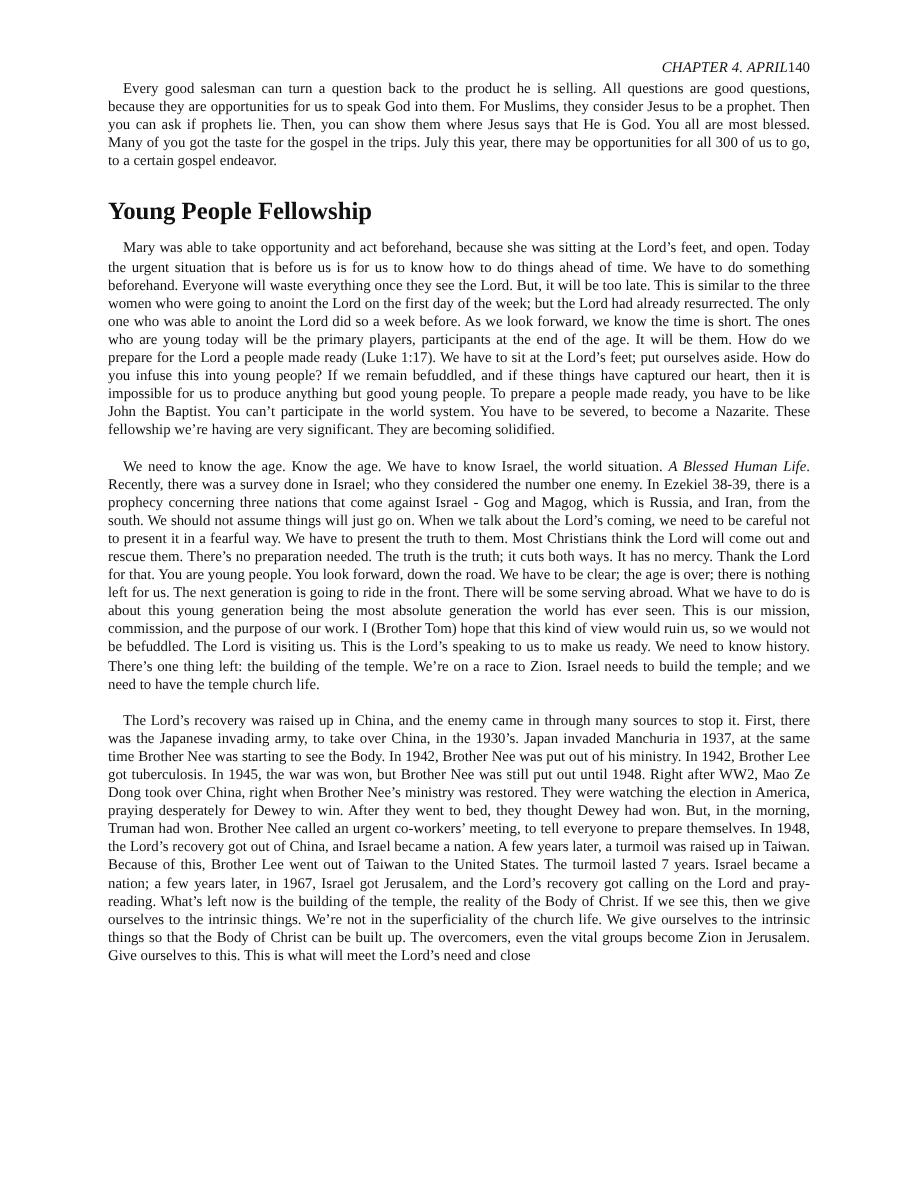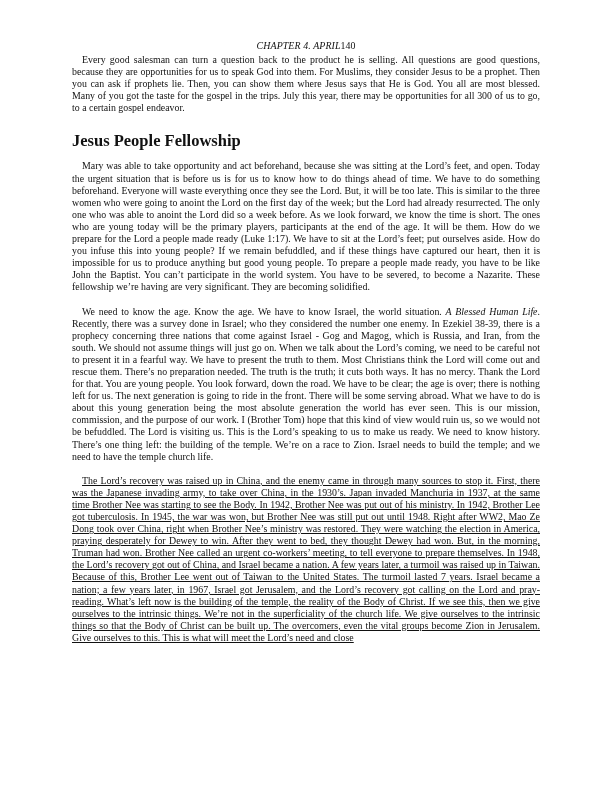--- a/index.html
+++ b/index.html
@@ -3,49 +3,49 @@
   <meta charset="utf-8">
   <style>
     html, body { margin: 0; padding: 0; background: #ffffff; }
     body { width: 612px; height: 792px; position: relative; overflow: hidden; color: #111; }
     .page {
       position: absolute; left: 72px; top: 40px; width: 468px;
       font-family: "Liberation Serif", "DejaVu Serif", serif;
       font-size: 9.9px; line-height: 12.1px;
     }
     .running-head {
-      display: flex; justify-content: center; align-items: baseline;
+      display: flex; justify-content: flex-end; align-items: baseline;
       font-size: 9.9px; height: 14px; margin-top: 0;
     }
     .running-head .chap { font-style: italic; letter-spacing: 0.1px; }
     h2 {
       font-family: "Liberation Serif", "DejaVu Serif", serif;
       font-weight: bold; font-size: 16.5px; line-height: 20px;
       margin: 10px 0 9px 0;
     }
     h2.second { margin-top: 17px; }
     p {
       margin: 0 0 12px 0; text-align: justify; text-indent: 10px;
       hyphens: none;
     }
-    p.last { margin-bottom: 0; text-decoration: underline; }
+    p.last { margin-bottom: 0; }
     .it { font-style: italic; margin-top: 43px; }
   </style>
 </head>
 <body>
 
 <div class="page">
   <div class="running-head">
     <span class="chap">CHAPTER 4.   APRIL</span>
     <span>140</span>
   </div>
 
   <section>
     <p>Every good salesman can turn a question back to the product he is selling. All questions are good questions, because they are opportunities for us to speak God into them. For Muslims, they consider Jesus to be a prophet. Then you can ask if prophets lie. Then, you can show them where Jesus says that He is God. You all are most blessed. Many of you got the taste for the gospel in the trips. July this year, there may be opportunities for all 300 of us to go, to a certain gospel endeavor.</p>
   </section>
 
   <section>
-    <h2 class="second">Jesus People Fellowship</h2>
+    <h2 class="second">Young People Fellowship</h2>
     <p>Mary was able to take opportunity and act beforehand, because she was sitting at the Lord’s feet, and open. Today the urgent situation that is before us is for us to know how to do things ahead of time. We have to do something beforehand. Everyone will waste everything once they see the Lord. But, it will be too late. This is similar to the three women who were going to anoint the Lord on the first day of the week; but the Lord had already resurrected. The only one who was able to anoint the Lord did so a week before. As we look forward, we know the time is short. The ones who are young today will be the primary players, participants at the end of the age. It will be them. How do we prepare for the Lord a people made ready (Luke 1:17). We have to sit at the Lord’s feet; put ourselves aside. How do you infuse this into young people? If we remain befuddled, and if these things have captured our heart, then it is impossible for us to produce anything but good young people. To prepare a people made ready, you have to be like John the Baptist. You can’t participate in the world system. You have to be severed, to become a Nazarite. These fellowship we’re having are very significant. They are becoming solidified.</p>
     <p><span>We need to know the age. Know the age. We have to know Israel, the world situation. </span><span class="it">A Blessed Human Life</span><span>. Recently, there was a survey done in Israel; who they considered the number one enemy. In Ezekiel 38-39, there is a prophecy concerning three nations that come against Israel - Gog and Magog, which is Russia, and Iran, from the south. We should not assume things will just go on. When we talk about the Lord’s coming, we need to be careful not to present it in a fearful way. We have to present the truth to them. Most Christians think the Lord will come out and rescue them. There’s no preparation needed. The truth is the truth; it cuts both ways. It has no mercy. Thank the Lord for that. You are young people. You look forward, down the road. We have to be clear; the age is over; there is nothing left for us. The next generation is going to ride in the front. There will be some serving abroad. What we have to do is about this young generation being the most absolute generation the world has ever seen. This is our mission, commission, and the purpose of our work. I (Brother Tom) hope that this kind of view would ruin us, so we would not be befuddled. The Lord is visiting us. This is the Lord’s speaking to us to make us ready. We need to know history. There’s one thing left: the building of the temple. We’re on a race to Zion. Israel needs to build the temple; and we need to have the temple church life.</span></p>
     <p class="last">The Lord’s recovery was raised up in China, and the enemy came in through many sources to stop it. First, there was the Japanese invading army, to take over China, in the 1930’s. Japan invaded Manchuria in 1937, at the same time Brother Nee was starting to see the Body. In 1942, Brother Nee was put out of his ministry. In 1942, Brother Lee got tuberculosis. In 1945, the war was won, but Brother Nee was still put out until 1948. Right after WW2, Mao Ze Dong took over China, right when Brother Nee’s ministry was restored. They were watching the election in America, praying desperately for Dewey to win. After they went to bed, they thought Dewey had won. But, in the morning, Truman had won. Brother Nee called an urgent co-workers’ meeting, to tell everyone to prepare themselves. In 1948, the Lord’s recovery got out of China, and Israel became a nation. A few years later, a turmoil was raised up in Taiwan. Because of this, Brother Lee went out of Taiwan to the United States. The turmoil lasted 7 years. Israel became a nation; a few years later, in 1967, Israel got Jerusalem, and the Lord’s recovery got calling on the Lord and pray-reading. What’s left now is the building of the temple, the reality of the Body of Christ. If we see this, then we give ourselves to the intrinsic things. We’re not in the superficiality of the church life. We give ourselves to the intrinsic things so that the Body of Christ can be built up. The overcomers, even the vital groups become Zion in Jerusalem. Give ourselves to this. This is what will meet the Lord’s need and close</p>
   </section>
 </div>
 
 </body></html>

